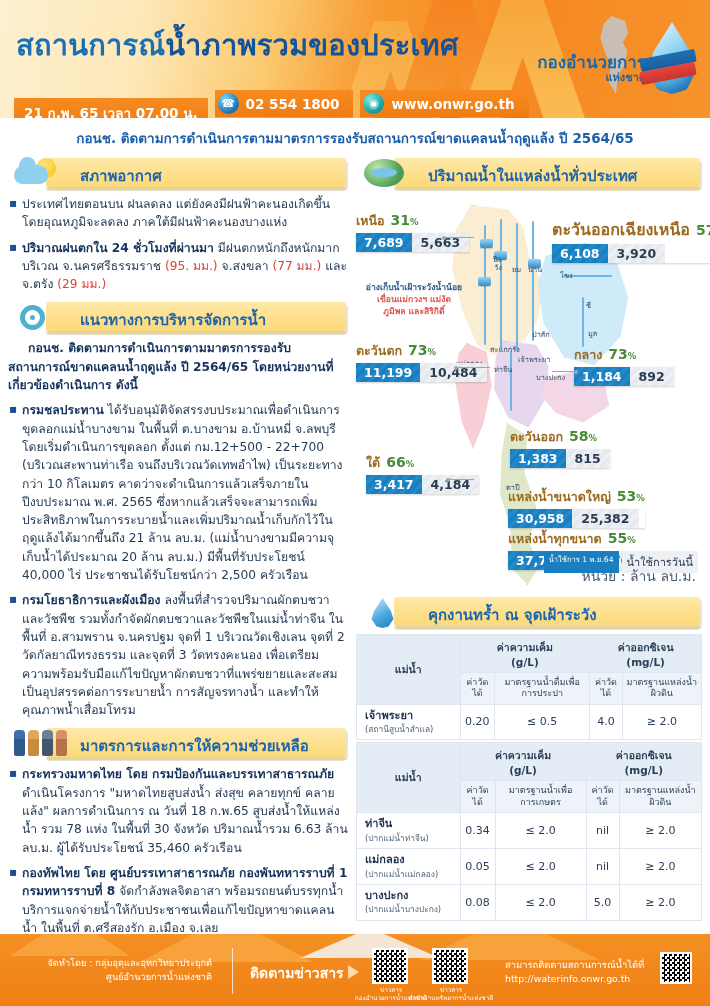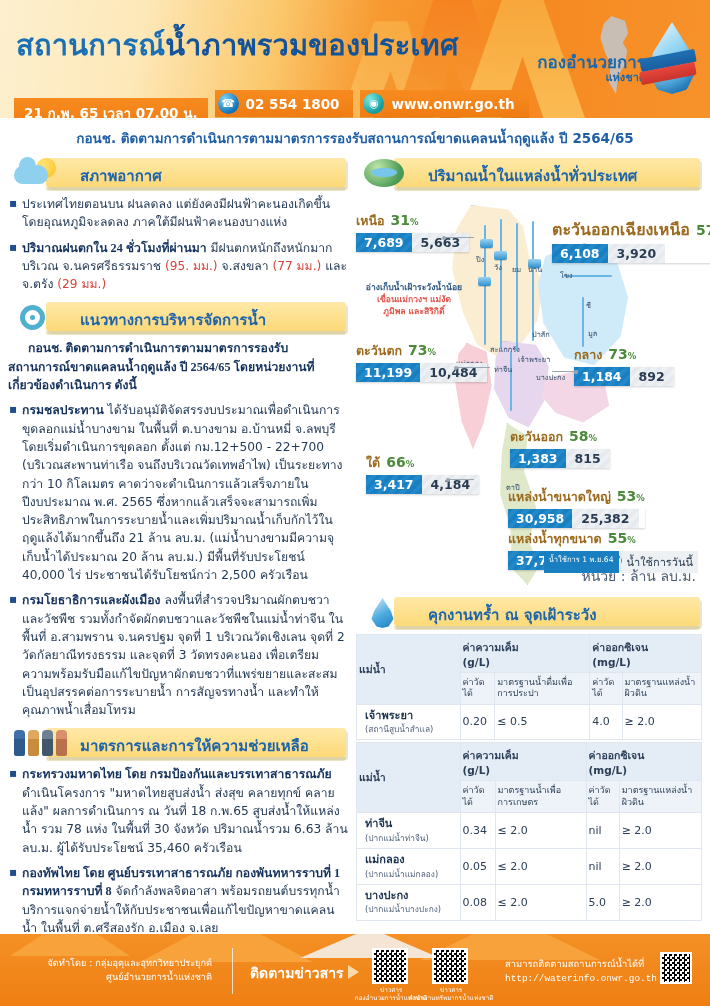--- a/index.html
+++ b/index.html
@@ -114,21 +114,21 @@
   .ic-water { position:absolute; left:4px; top:3px; width:40px; height:28px; border-radius:50%;
     background: radial-gradient(circle at 34% 30%, #bfe6a8, #4a9b55 70%); }
   .ic-water::after{content:'';position:absolute;left:7px;top:9px;width:26px;height:9px;border-radius:50%;
     background:#79c6ec;}
 
   
   .para { font-size: 12.2px; line-height: 1.5; color: #233a55; margin: 0 0 7px; text-align: left; }
   .para.ind { text-indent: 20px; }
   .bullet { position: relative; padding-left: 14px; }
   .bullet::before { content: '\25AA'; position: absolute; left: 1px; top: -1px; color: #1d4f8f; font-size: 12px; }
-  .b { font-weight: bold; color: #14325c; font-family: Liberation Serif, serif; }
+  .b { font-weight: bold; color: #14325c; }
   .r { color: #d8443a; }
 
   
   .mapwrap { position: relative; width: 346px; height: 400px; }
   .th-map { position: absolute; left: 76px; top: 6px; width: 190px; height: 386px; }
   .reg { position: absolute; }
   .reg-n  { left: 16px; top: 4px; width: 104px; height: 152px; background: #fbedd2;
     border: 1px solid #cfd8e4;
     clip-path: polygon(22% 0,58% 3%,72% 14%,78% 34%,92% 52%,86% 76%,70% 92%,48% 100%,28% 92%,14% 70%,4% 42%,8% 16%); }
   .reg-ne { left: 104px; top: 42px; width: 94px; height: 130px; background: #cfeaf8;
@@ -172,21 +172,21 @@
   .warn .w2 { font-size: 8.6px; color: #e0544a; font-weight: bold; }
 
   .legend { position: absolute; right: 4px; bottom: 22px; display: flex; gap: 3px; }
   .lg-b { background: #1a7fc1; color:#fff; font-size: 7.6px; padding: 2px 5px; }
   .lg-g { background: #eef1f4; color:#2a3c52; font-size: 11px; padding: 2px 5px; }
   .unit { position: absolute; right: 6px; bottom: 8px; font-size: 14px; color: #4a5c72; }
 
   
   .tbl { width: 100%; border-collapse: collapse; font-size: 10.5px; color: #2b3e57;
     background: #fff; margin-top: 2px; }
-  .tbl th, .tbl td { border: 1px solid #dfe6ef; text-align: left; padding: 4px 2px; }
+  .tbl th, .tbl td { border: 1px solid #dfe6ef; text-align: center; padding: 4px 2px; }
   .tbl thead th { background: #e4ecf6; font-weight: bold; color: #2b3e57; }
   .tbl .sub th { font-weight: normal; font-size: 9px; line-height: 1.25; background: #eef3f9; }
   .tbl td.riv { text-align: left; padding-left: 8px; line-height: 1.25; }
   .tbl td.riv .nm { font-size: 11px; font-weight: bold; color: #1b3350; display:block; }
   .tbl td.riv .sl { font-size: 8.4px; color: #4a5e77; }
   .tbl td.val { font-size: 11px; }
 
   
   .footer { position: absolute; left: 0; bottom: 0; width: 710px; height: 72px; overflow: hidden; }
   .f-bg { position: absolute; inset: 0;
@@ -205,21 +205,21 @@
     border-left: 11px solid #ffd9a8; border-top: 7px solid transparent; border-bottom: 7px solid transparent; }
   .qr { position: absolute; background:
     repeating-conic-gradient(#000 0% 25%, #fff 0% 50%) 0 0/5px 5px;
     border: 2px solid #fff; }
   .qr1 { left: 372px; top: 14px; width: 36px; height: 36px; }
   .qr2 { left: 432px; top: 14px; width: 36px; height: 36px; }
   .qr3 { left: 660px; top: 18px; width: 32px; height: 32px; }
   .qr-cap { position: absolute; color: #fff; font-size: 6.4px; line-height: 1.3; text-align: center; width: 86px; }
   .c1 { left: 348px; top: 52px; }
   .c2 { left: 408px; top: 52px; }
-  .f-right { position: absolute; left: 505px; top: 24px; color: #fff; font-size: 9.4px; line-height: 1.5; font-family: Liberation Mono, monospace; }
+  .f-right { position: absolute; left: 505px; top: 24px; color: #fff; font-size: 9.4px; line-height: 1.5; }
 </style>
 </head>
 <body>
 
 <div class="page">
 
   <div class="header">
     <div class="chev chev-c"></div>
     <div class="chev chev-a"></div>
     <div class="chev chev-b"></div>
@@ -335,21 +335,21 @@
           <div class="river" style="left:100px;top:20px;width:2px;height:120px;"></div>
           <div class="river" style="left:132px;top:74px;width:48px;height:2px;"></div>
           <div class="river" style="left:150px;top:96px;width:2px;height:50px;"></div>
           <div class="river" style="left:78px;top:150px;width:2px;height:60px;"></div>
 
           <div class="dam" style="left:48px;top:38px;"></div>
           <div class="dam" style="left:62px;top:50px;"></div>
           <div class="dam" style="left:46px;top:76px;"></div>
           <div class="dam" style="left:96px;top:58px;"></div>
 
-          <div class="mlabel" style="left:44px;top:52px;">ปิง</div>
+          <div class="mlabel" style="left:61px;top:52px;">ปิง</div>
           <div class="mlabel" style="left:62px;top:60px;">วัง</div>
           <div class="mlabel" style="left:80px;top:62px;">ยม</div>
           <div class="mlabel" style="left:96px;top:62px;">น่าน</div>
           <div class="mlabel" style="left:128px;top:68px;">โขง</div>
           <div class="mlabel" style="left:154px;top:98px;">ชี</div>
           <div class="mlabel" style="left:156px;top:126px;">มูล</div>
           <div class="mlabel" style="left:100px;top:127px;">ป่าสัก</div>
           <div class="mlabel" style="left:58px;top:142px;">สะแกกรัง</div>
           <div class="mlabel" style="left:86px;top:152px;">เจ้าพระยา</div>
           <div class="mlabel" style="left:62px;top:162px;">ท่าจีน</div>

